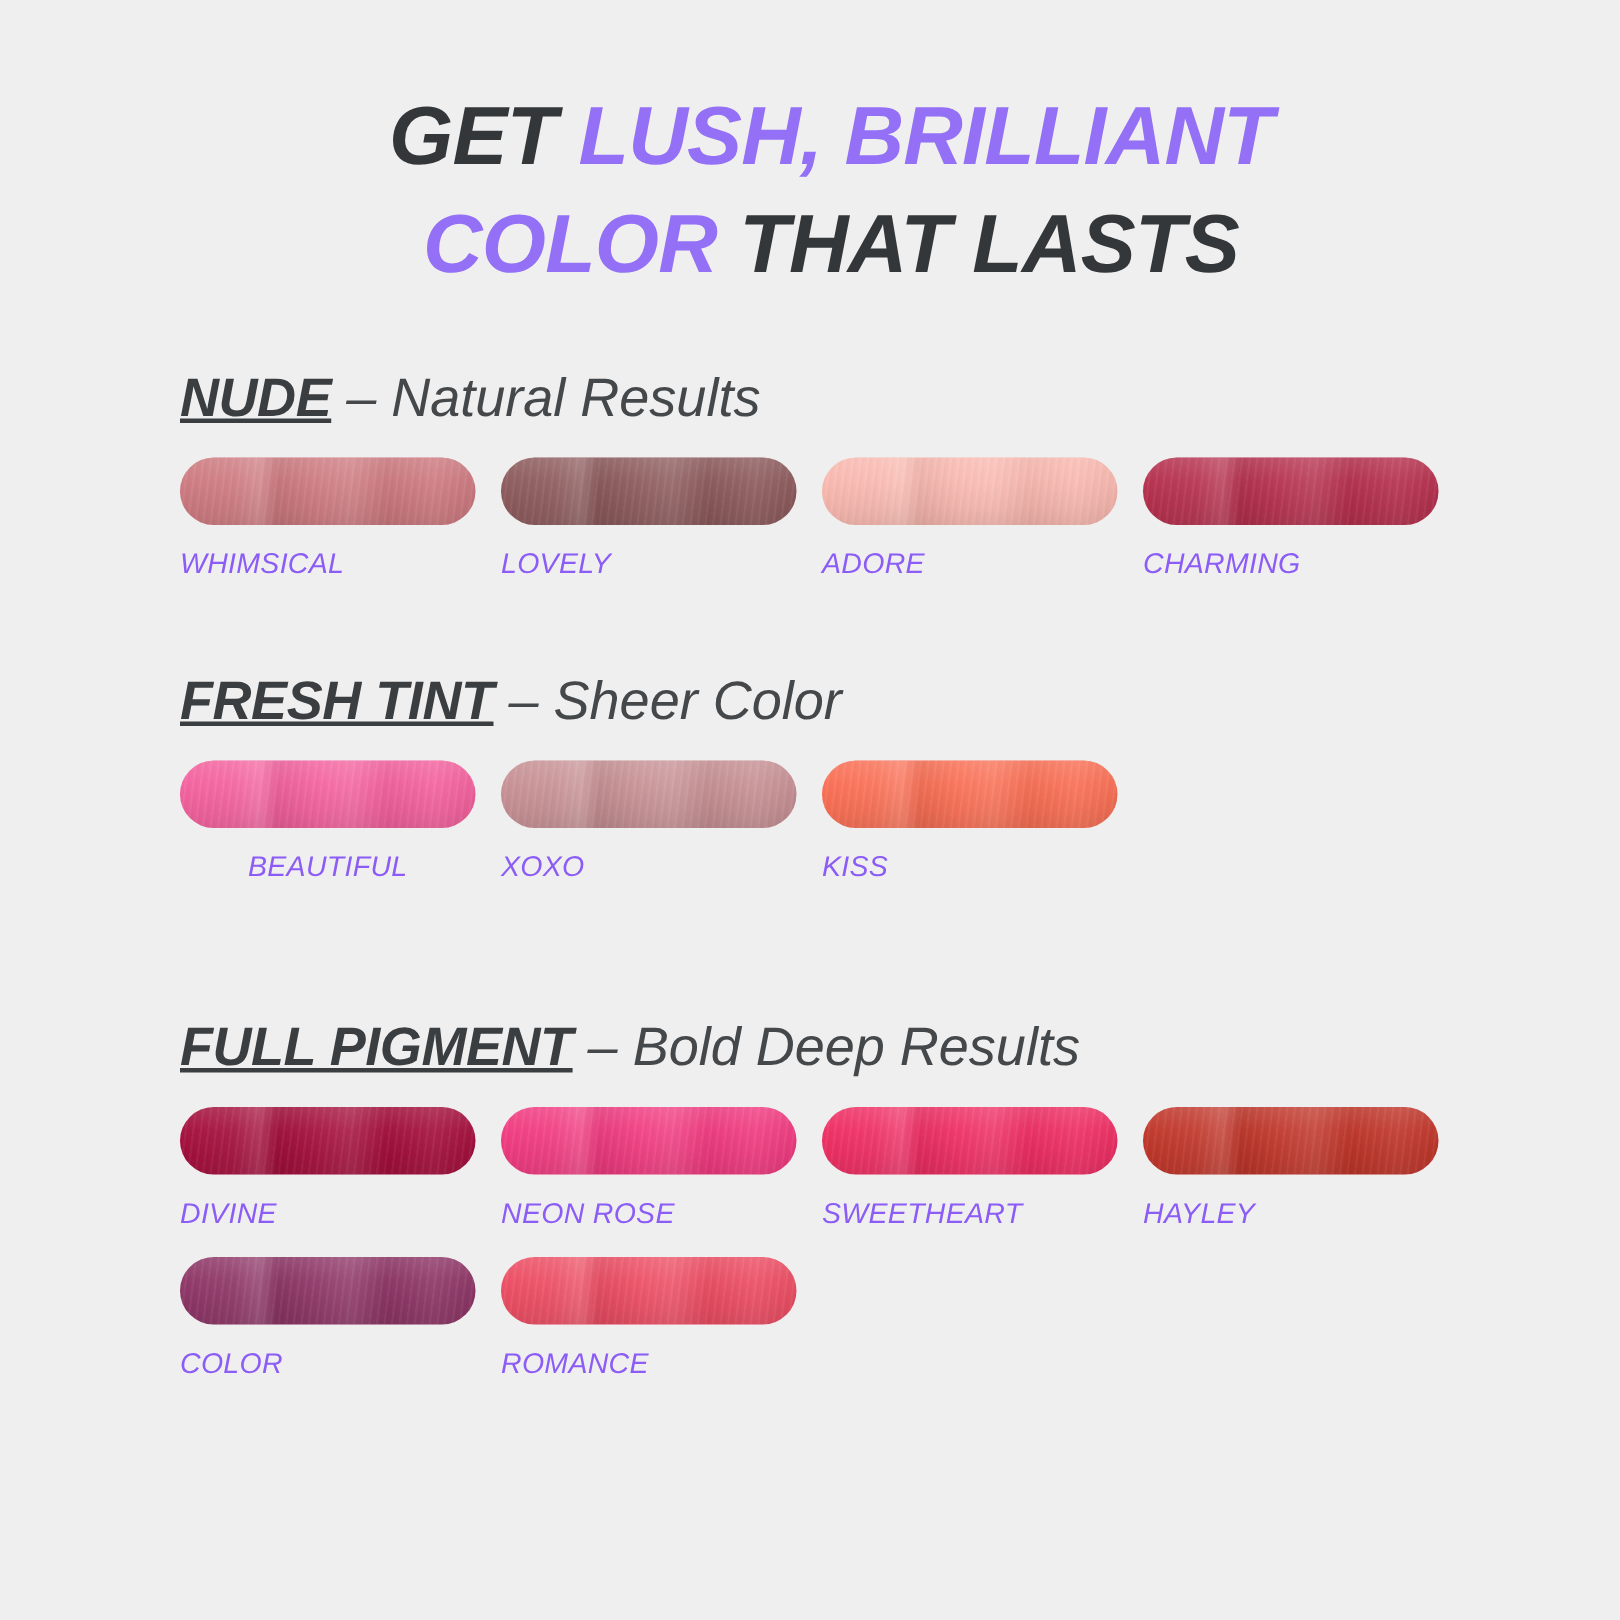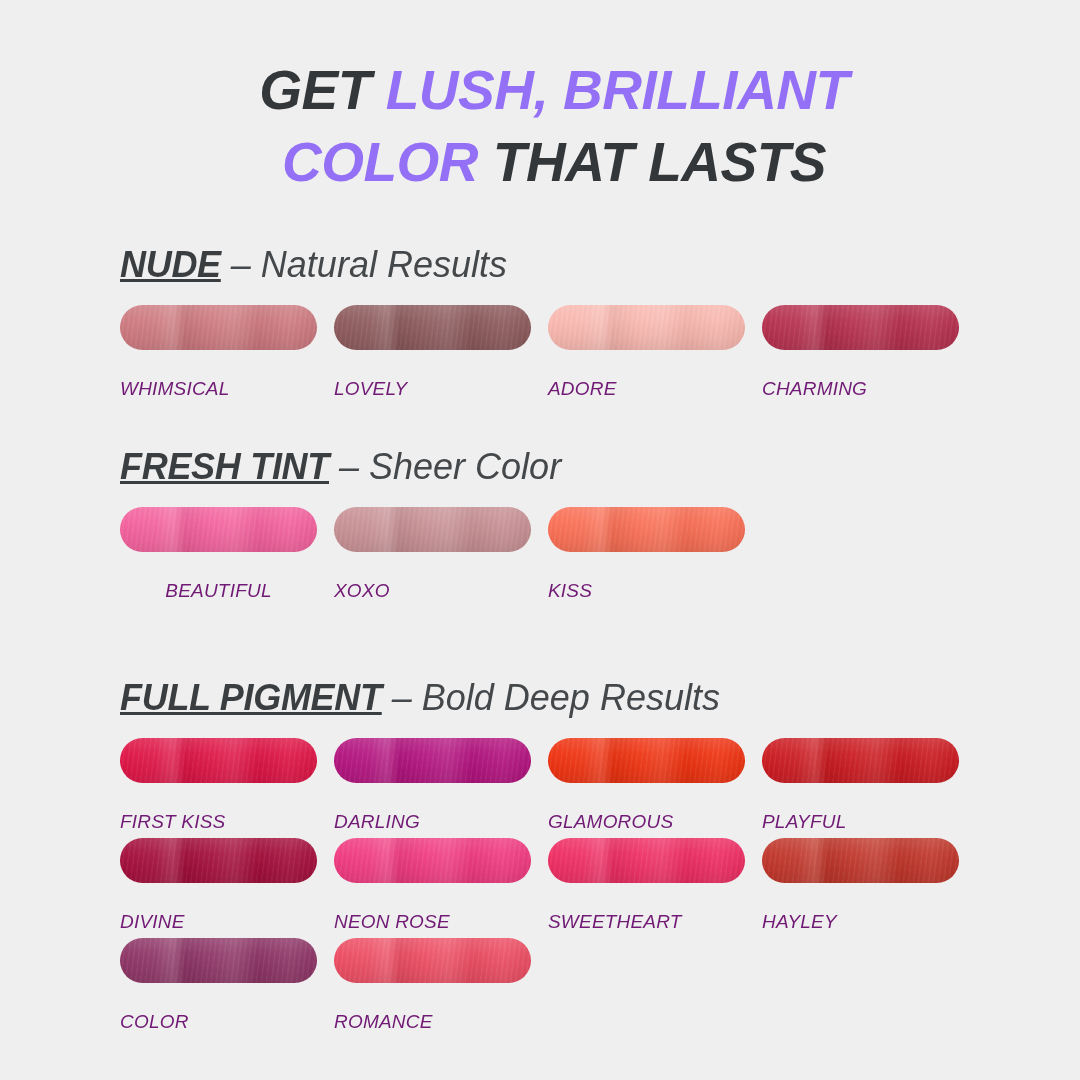--- a/index.html
+++ b/index.html
@@ -112,27 +112,27 @@
         rgba(0,0,0,0.04) 72%,
         rgba(0,0,0,0.09) 100%),
       repeating-linear-gradient(97deg,
         rgba(255,255,255,0.05) 0px,
         rgba(255,255,255,0.05) 1px,
         rgba(0,0,0,0.025) 2px,
         rgba(0,0,0,0.00) 5px);
     pointer-events: none;
   }
   .swatch-label {
-    margin-top: 28px;
+    margin-top: 16px;
     font-style: italic;
     font-weight: 300;
     font-size: 19px;
     line-height: 22px;
     letter-spacing: 0.2px;
-    color: #701a75;
+    color: #8b5cf6;
     white-space: nowrap;
   }
 </style>
 </head>
 <body>
 
 <div class="page">
 
   <div class="headline">
     <span class="headline-line"><span>GET </span><span class="accent">LUSH, BRILLIANT</span></span>
@@ -180,38 +180,20 @@
               <div class="swatch-label">KISS</div>
             </div>
           </div>
         </div>
       </div>
       <div class="section" style="top: 676px;">
         <div class="section-title"><span class="cat">FULL PIGMENT</span><span class="desc"> – </span><span class="desc">Bold Deep Results</span></div>
         <div class="swatch-grid">
           <div class="swatch-row">
             <div class="swatch-cell" style="left: 0px;">
-              <div class="swatch" style="background: rgb(224, 20, 70);"></div>
-              <div class="swatch-label">FIRST KISS</div>
-            </div>
-            <div class="swatch-cell" style="left: 214px;">
-              <div class="swatch" style="background: rgb(180, 19, 127);"></div>
-              <div class="swatch-label">DARLING</div>
-            </div>
-            <div class="swatch-cell" style="left: 428px;">
-              <div class="swatch" style="background: rgb(240, 50, 16);"></div>
-              <div class="swatch-label">GLAMOROUS</div>
-            </div>
-            <div class="swatch-cell" style="left: 642px;">
-              <div class="swatch" style="background: rgb(204, 26, 32);"></div>
-              <div class="swatch-label">PLAYFUL</div>
-            </div>
-          </div>
-          <div class="swatch-row">
-            <div class="swatch-cell" style="left: 0px;">
               <div class="swatch" style="background: rgb(165, 14, 60);"></div>
               <div class="swatch-label">DIVINE</div>
             </div>
             <div class="swatch-cell" style="left: 428px;">
               <div class="swatch" style="background: rgb(240, 45, 99);"></div>
               <div class="swatch-label">SWEETHEART</div>
             </div>
             <div class="swatch-cell" style="left: 214px;">
               <div class="swatch" style="background: rgb(242, 58, 128);"></div>
               <div class="swatch-label">NEON ROSE</div>

